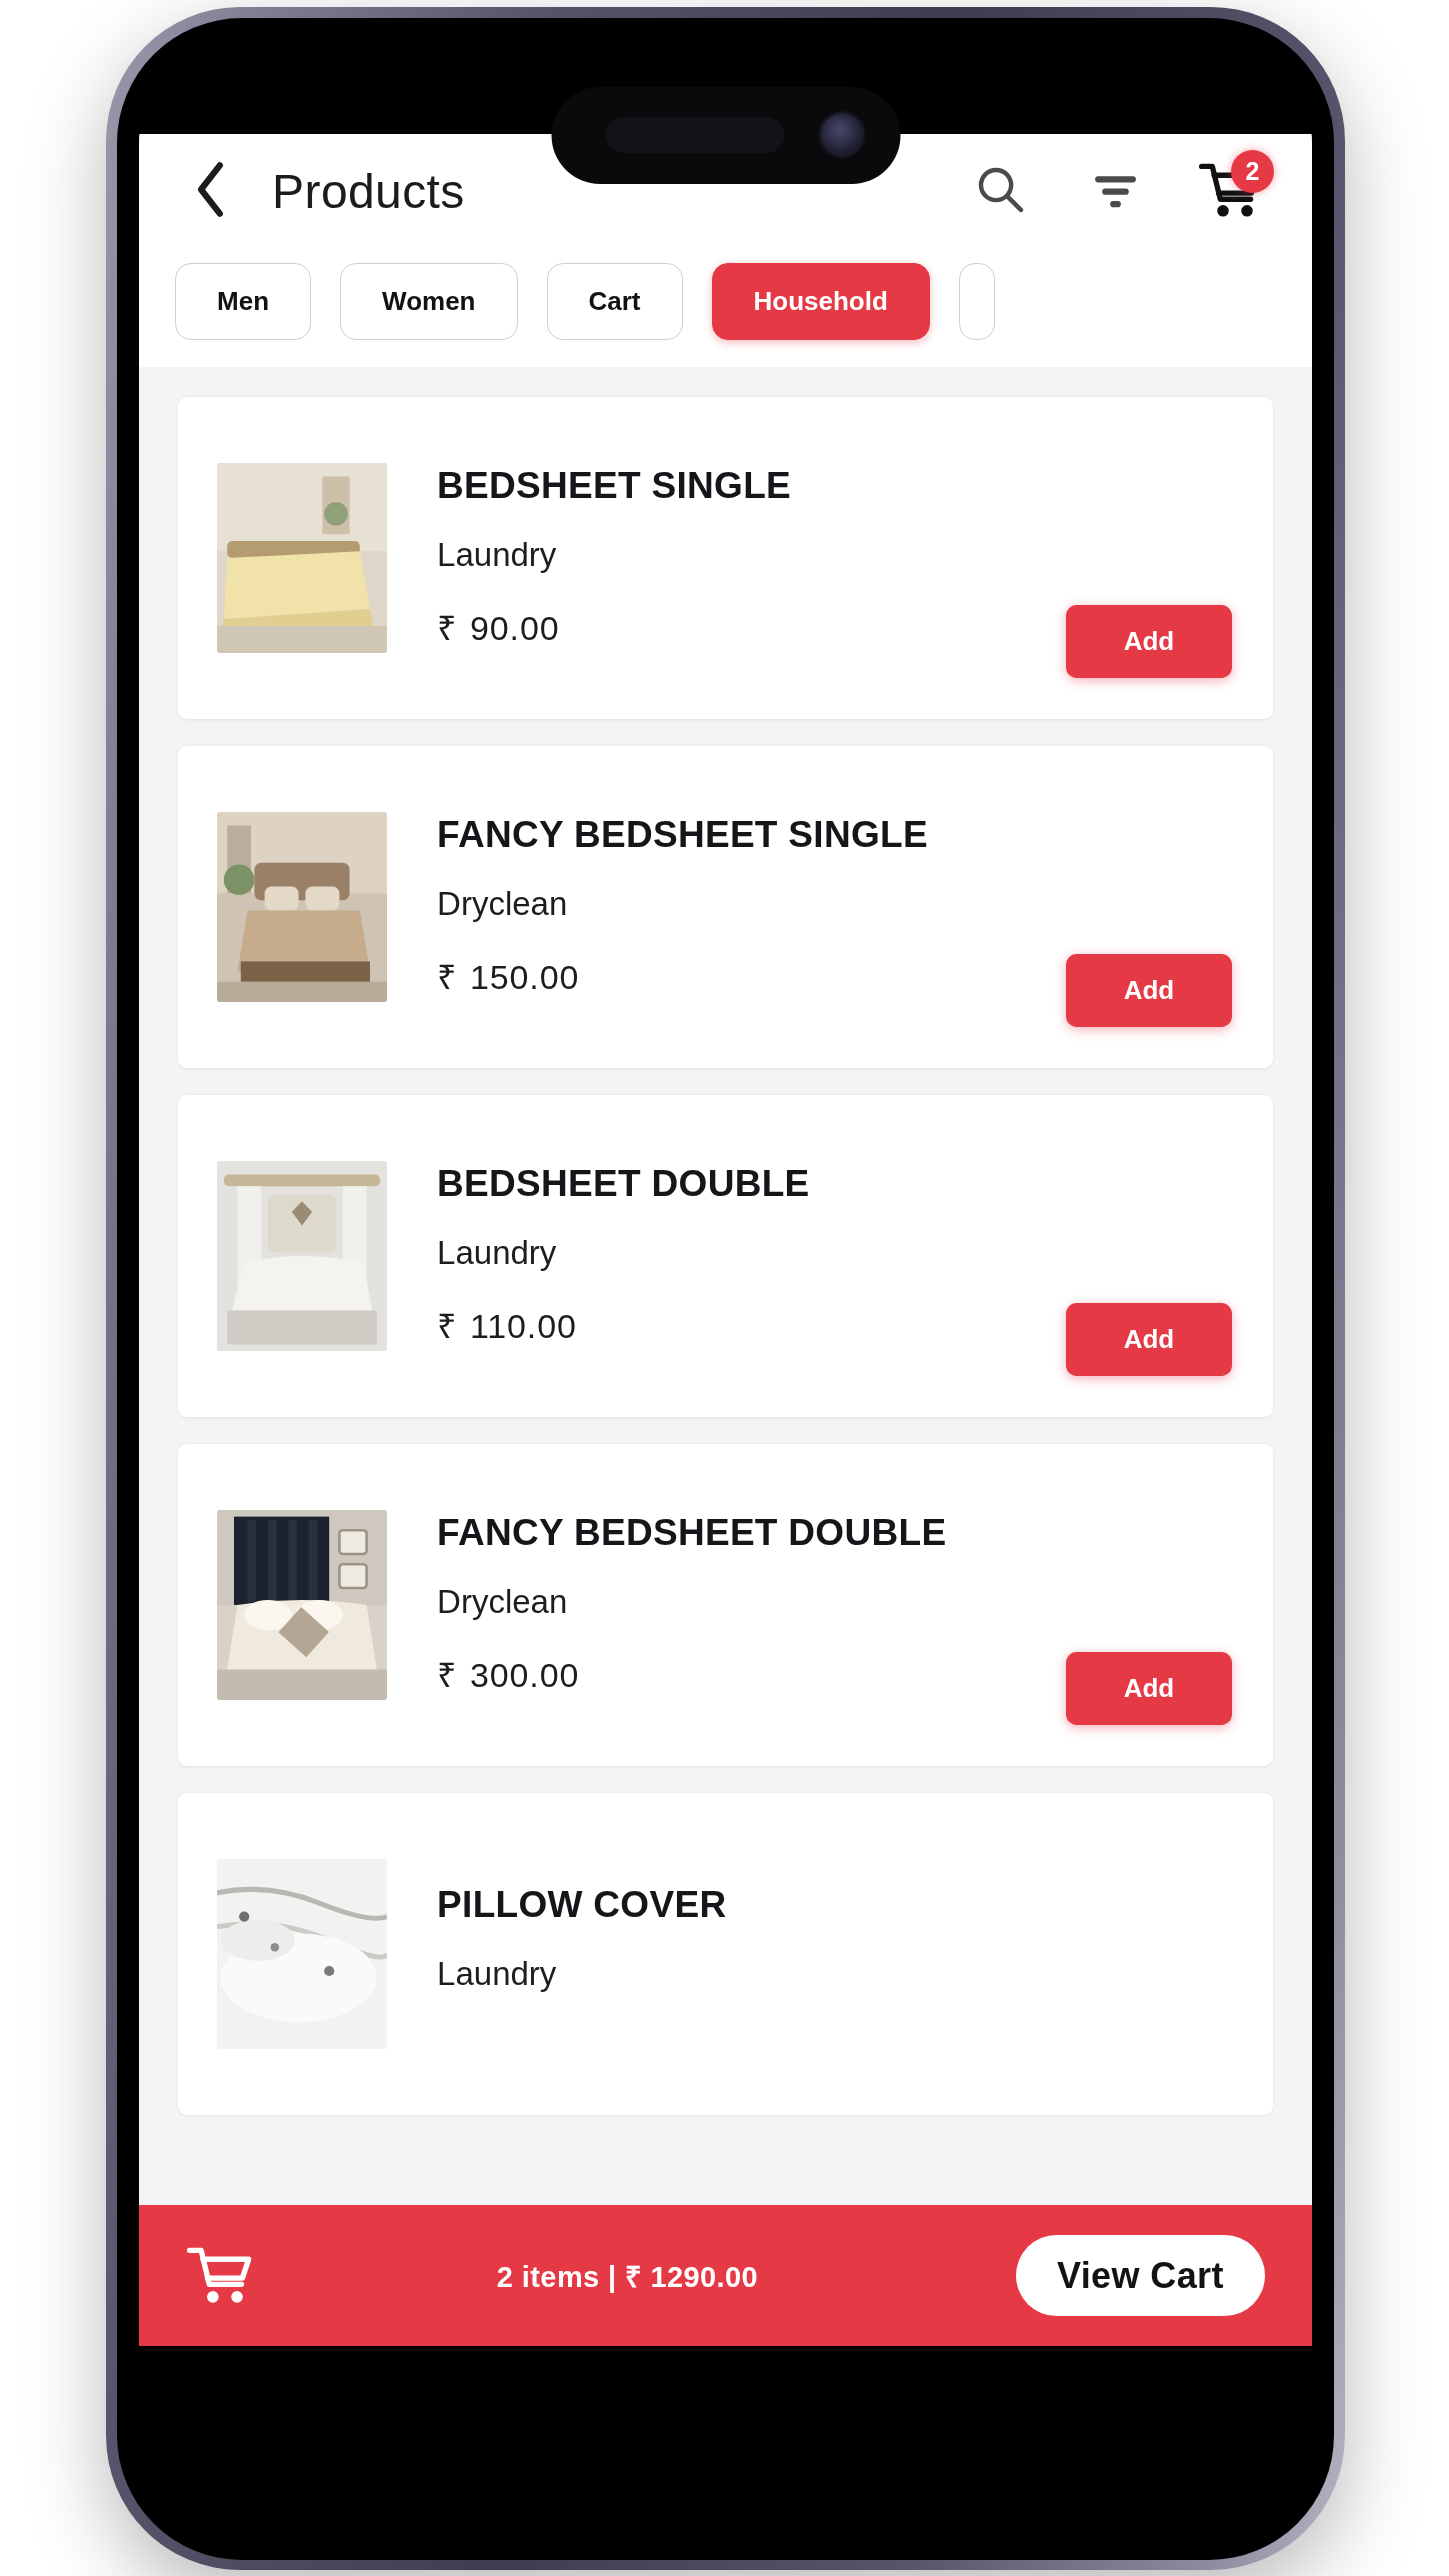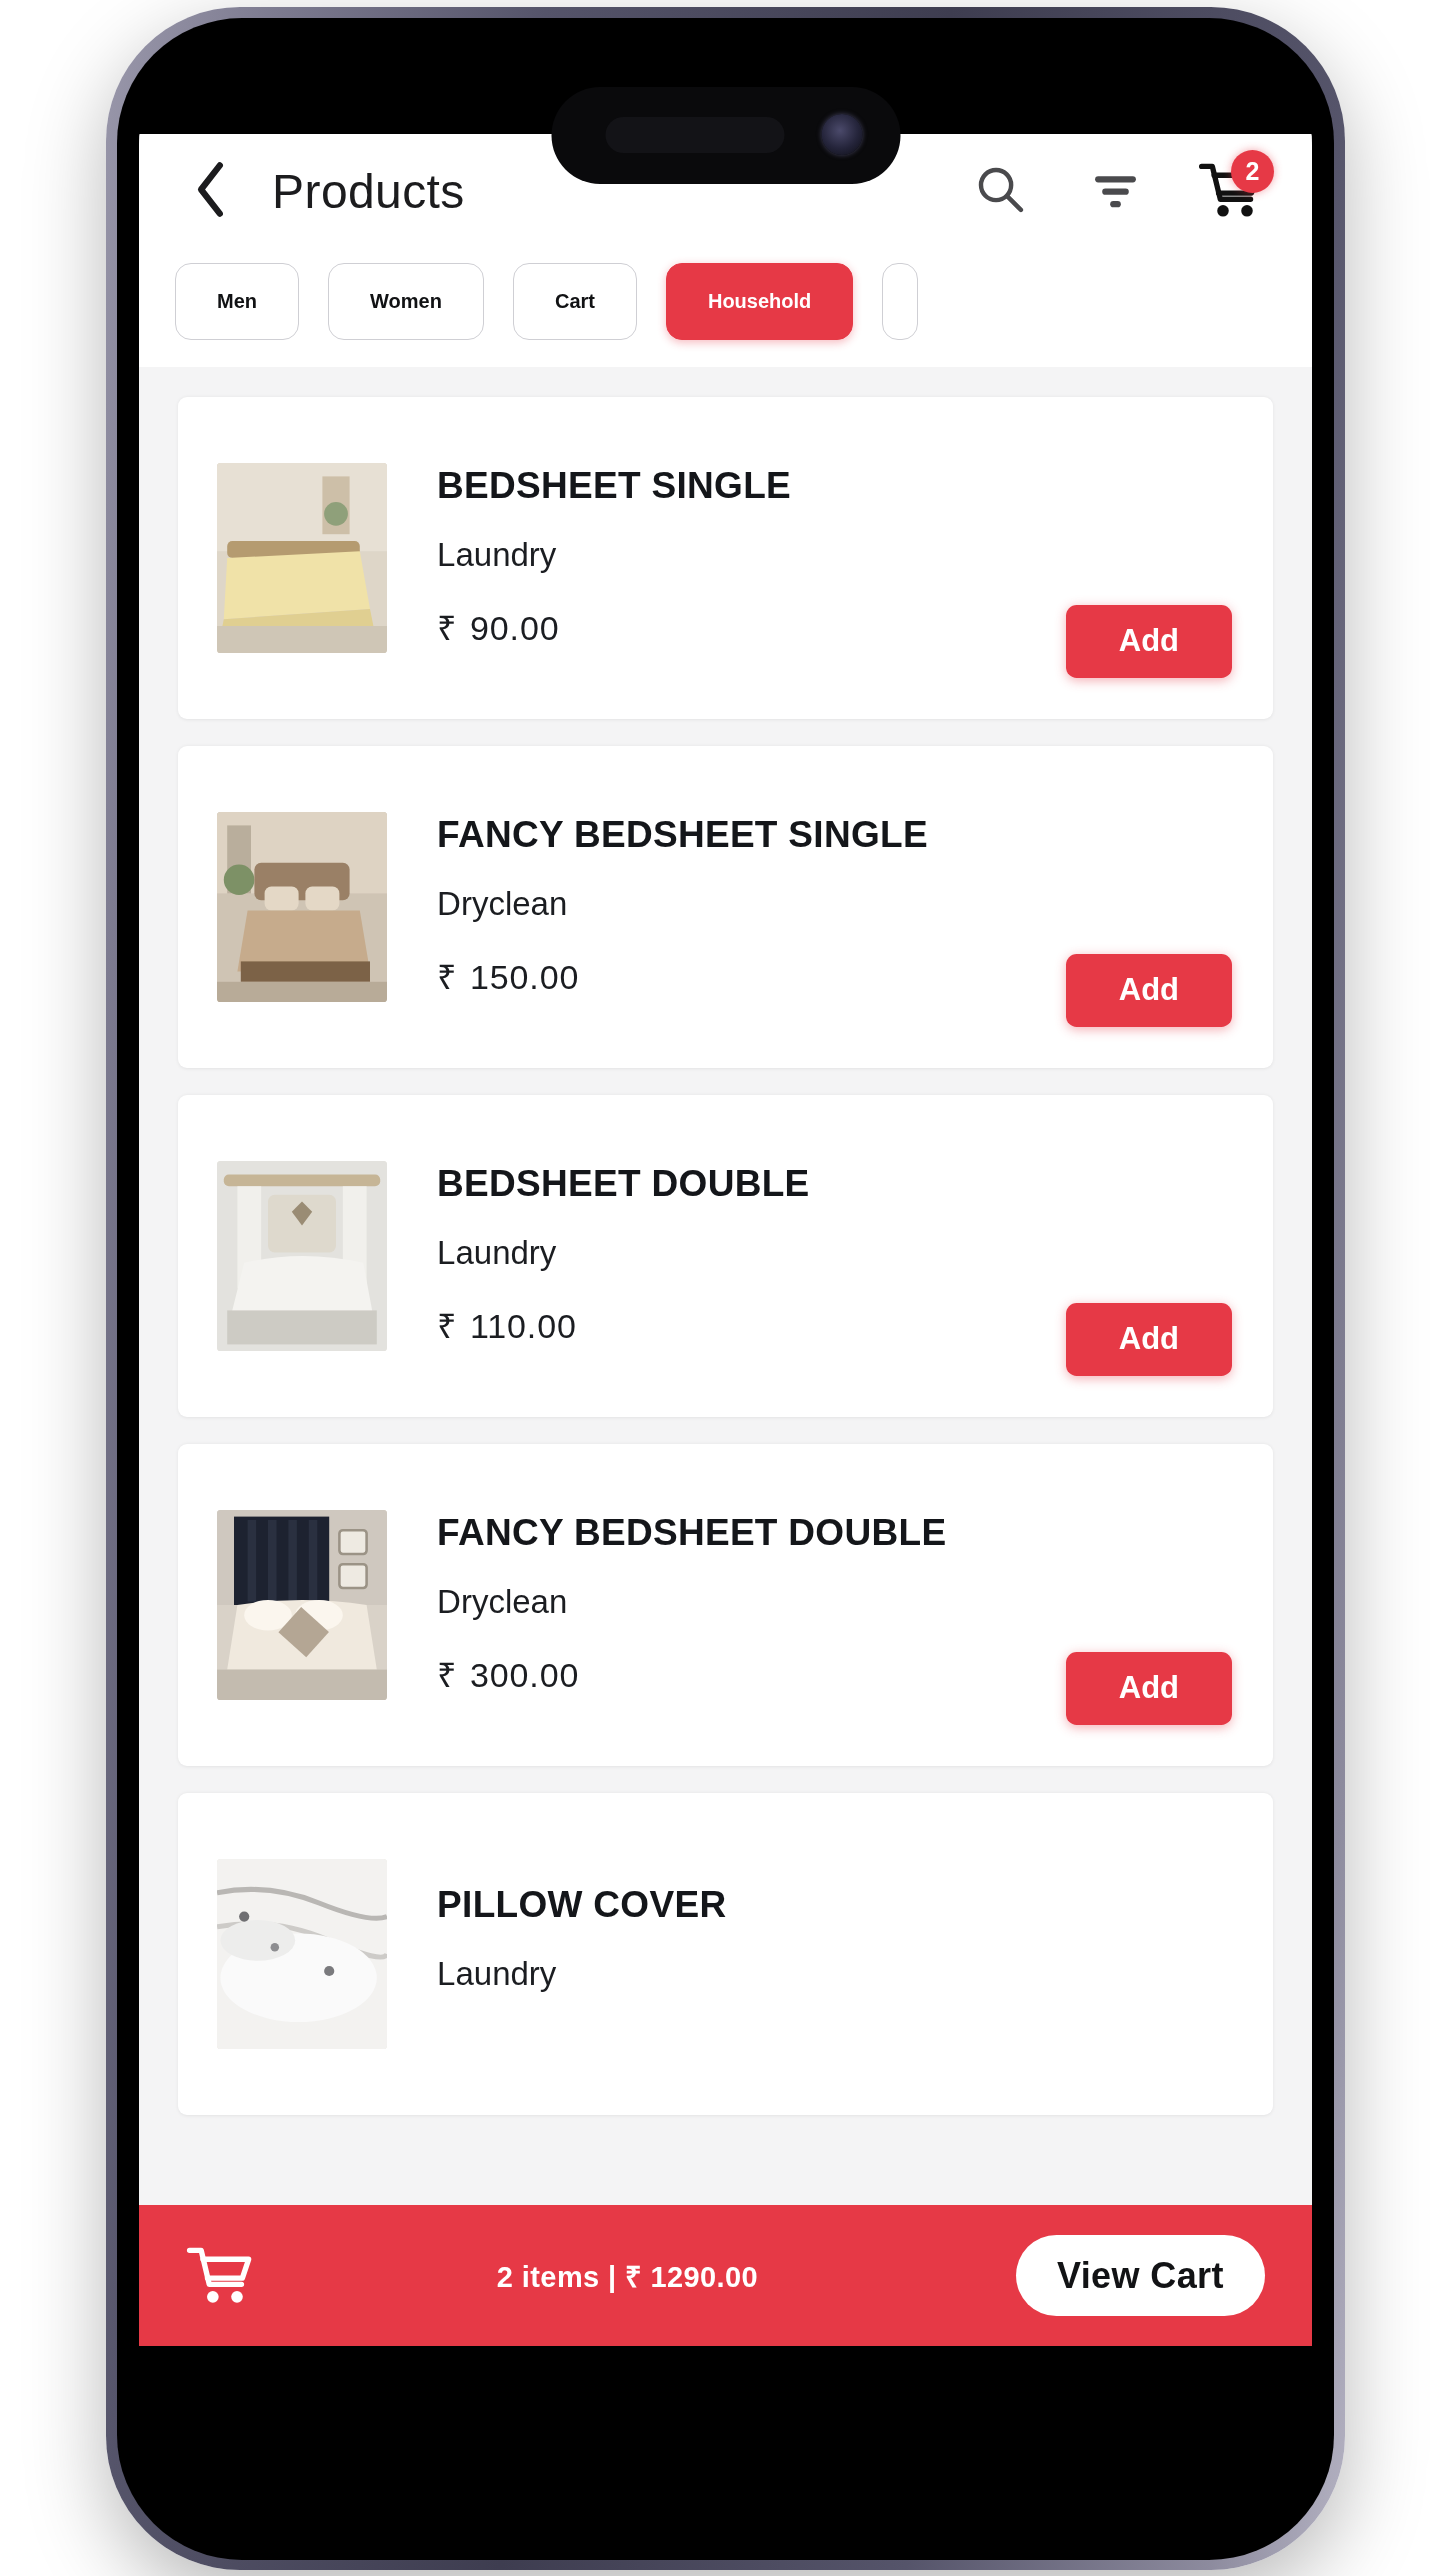--- a/index.html
+++ b/index.html
@@ -165,21 +165,21 @@
     white-space: nowrap;
   }
   .tab {
     flex: none;
     height: 77px;
     padding: 0 41px;
     border-radius: 16px;
     border: 1.8px solid #cfcfd4;
     background: #ffffff;
     color: #111214;
-    font-size: 20px;
+    font-size: 26px;
     font-weight: 600;
     display: flex; align-items: center; justify-content: center;
   }
   .tab.active {
     background: #e63946;
     border-color: #e63946;
     color: #ffffff;
     box-shadow: 0 2.7px 9px rgba(230,57,70,0.32);
   }
   .tab.cut { width: 36px; padding: 0; overflow: hidden; }
@@ -236,21 +236,21 @@
 
   .add-btn {
     position: absolute;
     right: 41px;
     bottom: 41px;
     width: 166px;
     height: 73px;
     border-radius: 10.7px;
     background: #e63946;
     color: #ffffff;
-    font-size: 31px;
+    font-size: 26px;
     font-weight: 600;
     border: none;
     display: flex; align-items: center; justify-content: center;
     box-shadow: 0 2.7px 10.7px rgba(230,57,70,0.38);
   }
 
   
   .cartbar {
     position: absolute;
     left: 0; right: 0;

